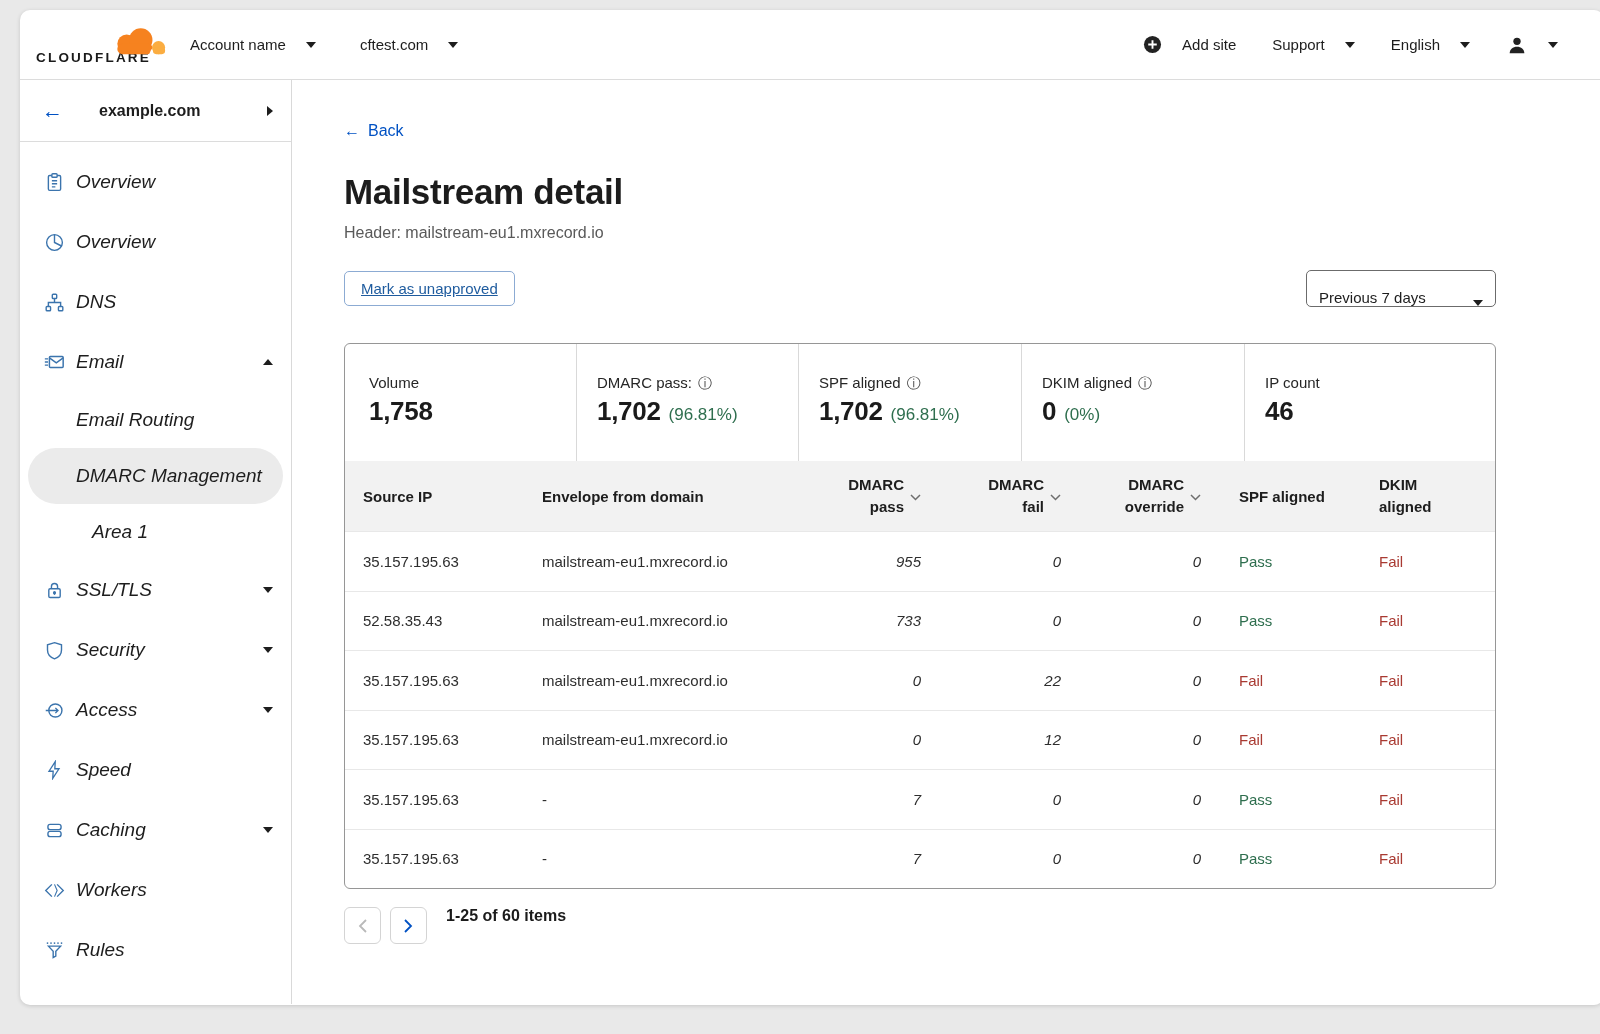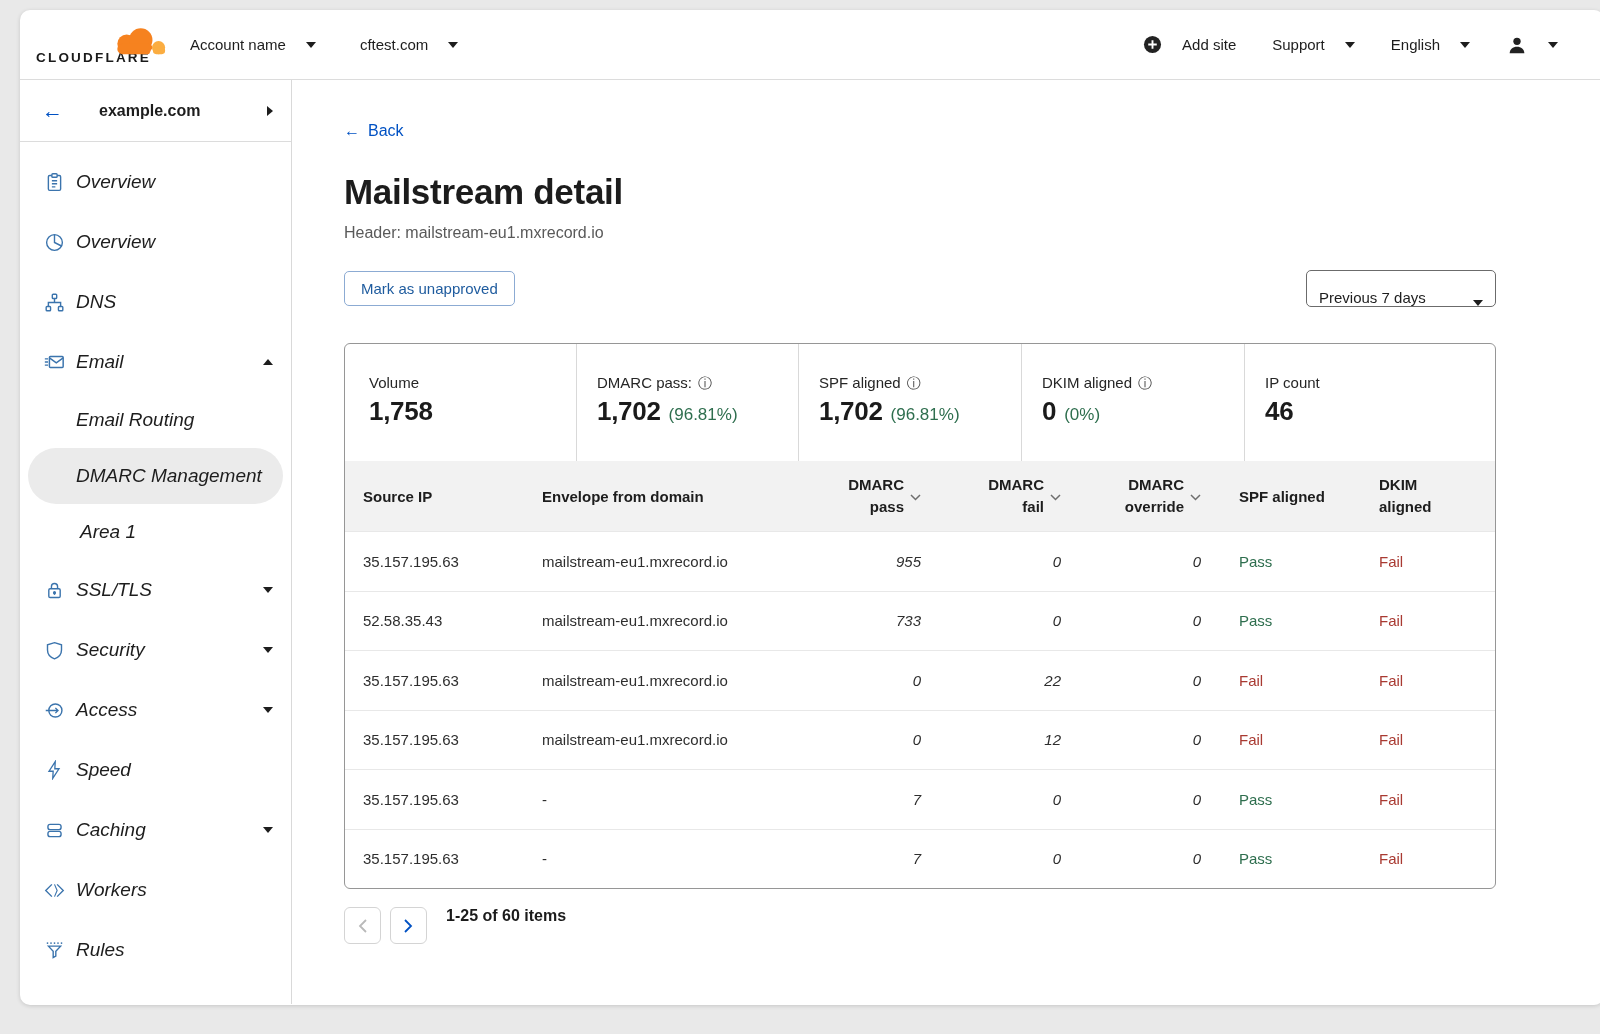--- a/index.html
+++ b/index.html
@@ -44,21 +44,21 @@
   .nav-item .nav-caret { margin-left:auto; }
   .nav-sub { height:56px; padding-left:48px; }
   .nav-active { background:#ebebeb; }
   
   .back-link { margin-top:42px; display:inline-flex; align-items:center; gap:8px; color:#0051c3; font-size:16px; cursor:pointer; }
   .page-title { margin-top:32px; font-size:35px; font-weight:700; letter-spacing:-.3px; color:#1c1c1c; }
   .page-subtitle { margin-top:12px; font-size:16px; color:#595959; }
   .actions-row { margin-top:28px; width:1152px; display:flex; align-items:center; }
   .btn-outline {
     background:#fff; border:1px solid #8cabd3; color:#1e5b9e; font-size:15px;
-    padding:8px 16px; border-radius:5px; cursor:pointer; font-family:inherit;
+    padding:8px 16px; border-radius:5px; cursor:pointer; font-family:inherit;text-decoration:underline;
   }
   .select-box {
     margin-left:auto; width:190px; height:37px; border:1px solid #6b6b6b; border-radius:5px;
     display:flex; align-items:flex-end; padding:0 12px; font-size:15px; cursor:pointer; background:#fff;
   }
   .select-box .caret-down { margin-left:auto; }
   
   .panel { margin-top:36px; width:1152px; border:1px solid #969696; border-radius:6px; overflow:hidden; background:#fff; }
   .stats { display:flex; height:117px; }
   .stat { padding:30px 0 0 20px; }
@@ -203,21 +203,21 @@
 
         <div class="nav-item nav-sub">
           <span class="nav-label" style="margin-left:0">Email Routing</span>
         </div>
 
         <div class="nav-item nav-sub nav-active">
           <span class="nav-label" style="margin-left:0">DMARC Management</span>
         </div>
 
         <div class="nav-item nav-sub">
-          <span class="nav-label" style="margin-left:4px">Area 1</span>
+          <span class="nav-label" style="margin-left:16px">Area 1</span>
         </div>
 
         <div class="nav-item">
           <span class="nav-icon">
             <svg width="21" height="21" viewBox="0 0 24 24" fill="none" stroke="#3b74ad" stroke-width="1.6">
                 <rect x="5.5" y="10" width="13" height="10" rx="1.5"></rect>
                 <path d="M8.5 10V7.5a3.5 3.5 0 017 0V10"></path>
                 <circle cx="12" cy="14.5" r="1" fill="#3b74ad"></circle>
                 <path d="M12 15v2"></path>
               </svg>

